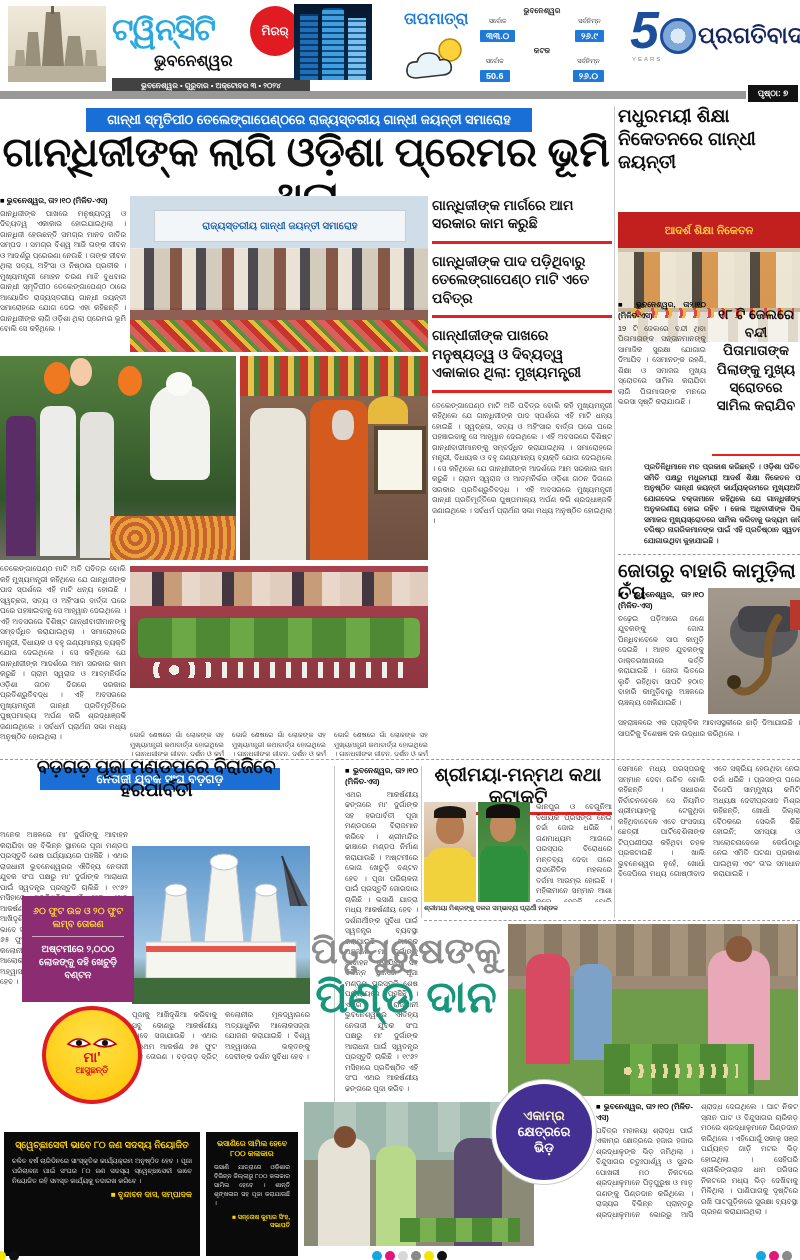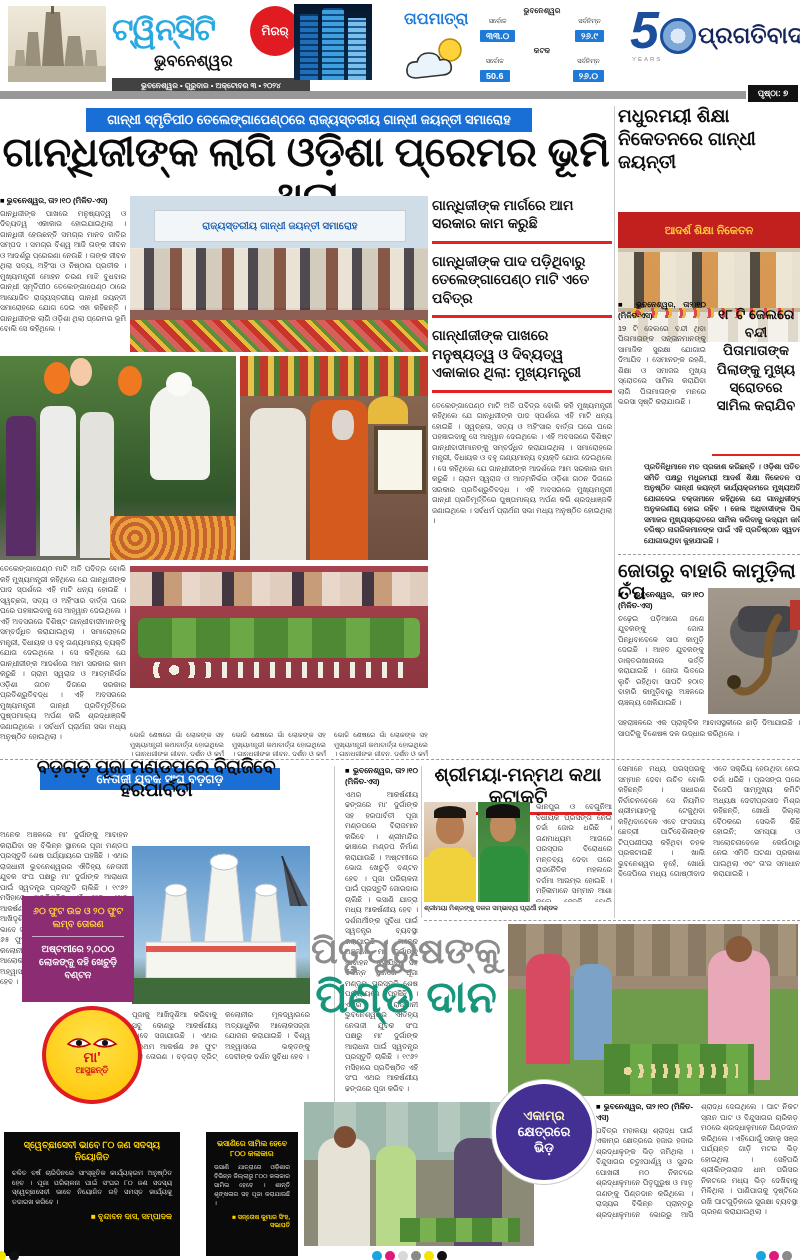--- a/index.html
+++ b/index.html
@@ -281,21 +281,21 @@
 
   <div class="abs body-text" style="left:345px;top:766px;width:73px;height:360px;">
     <span class="byline">■ ଭୁବନେଶ୍ୱର, ତା୨।୧୦ (ମିଳିତ-ଏସ)</span>
     <span>ଏଥର ଆକର୍ଷଣୀୟ ଢଙ୍ଗରେ ମା' ଦୁର୍ଗାଙ୍କ ସହ ହରପାର୍ବତୀ ପୂଜା ମଣ୍ଡପରେ ବିରାଜମାନ କରିବେ । ଶ୍ରୀମନ୍ଦିର ଢାଞ୍ଚାରେ ମଣ୍ଡପ ନିର୍ମାଣ କରାଯାଉଛି । ଅଷ୍ଟମୀରେ ଭୋଗ ଖେଚୁଡ଼ି ବଣ୍ଟନ ହେବ । ପୂଜା ପରିଚାଳନା ପାଇଁ ପ୍ରସ୍ତୁତି ଜୋରଦାର ଚାଲିଛି । ଭସାଣି ଯାତ୍ରା ମଧ୍ୟ ଆକର୍ଷଣୀୟ ହେବ । ଦର୍ଶନାର୍ଥୀଙ୍କ ସୁବିଧା ପାଇଁ ସ୍ୱତନ୍ତ୍ର ବ୍ୟବସ୍ଥା କରାଯାଇଛି ।</span>
     <span>ଅନେକ ଅଞ୍ଚଳରେ ମା' ଦୁର୍ଗାଙ୍କୁ ଆବାହନ କରାଯିବା ସହ ବିଭିନ୍ନ ସ୍ଥାନରେ ପୂଜା ମଣ୍ଡପ ପ୍ରସ୍ତୁତି ଶେଷ ପର୍ଯ୍ୟାୟରେ ପହଞ୍ଚିଛି । ଏଥର ରାଜଧାନୀ ଭୁବନେଶ୍ୱରର ଐତିହ୍ୟ ନେତାଜୀ ଯୁବକ ସଂଘ ପକ୍ଷରୁ ମା' ଦୁର୍ଗାଙ୍କ ଆରାଧନା ପାଇଁ ସ୍ୱତନ୍ତ୍ର ପ୍ରସ୍ତୁତି ଚାଲିଛି । ୧୯୬୨ ମସିହାରେ ପ୍ରତିଷ୍ଠିତ ଏହି ସଂଘ ଏଥର ଆକର୍ଷଣୀୟ ଢଙ୍ଗରେ ପୂଜା କରିବ ।</span>
   </div>
 
   <div class="vline abs" style="left:334px;top:766px;height:360px;"></div>
   <div class="vline abs" style="left:421px;top:766px;height:152px;"></div>
 
-  <div class="blackbox abs" style="left:4px;top:1132px;width:176px;height:124px;">
+  <div class="blackbox abs" style="left:4px;top:1132px;width:196px;height:124px;">
     <div class="bb-head" style="font-size:9.5px;">ସ୍ୱେଚ୍ଛାସେବୀ ଭାବେ ୮୦ ଜଣ ସଦସ୍ୟ ନିୟୋଜିତ</div>
     <div class="bb-body">ଚଳିତ ବର୍ଷ ଚାରିଦିନରେ ସାଂସ୍କୃତିକ କାର୍ଯ୍ୟକ୍ରମ ଅନୁଷ୍ଠିତ ହେବ । ପୂଜା ପରିଚାଳନା ପାଇଁ ସଂଘର ୮୦ ଜଣ ସଦସ୍ୟ ସ୍ୱେଚ୍ଛାସେବୀ ଭାବେ ନିୟୋଜିତ ରହି ସମସ୍ତ କାର୍ଯ୍ୟକୁ ତଦାରଖ କରିବେ ।</div>
     <div class="bb-sig" style="font-size:8px;">■ ବୃନ୍ଦାବନ ଦାସ, ସମ୍ପାଦକ</div>
   </div>
   <div class="blackbox abs" style="left:206px;top:1132px;width:92px;height:124px;">
     <div class="bb-head" style="font-size:7.8px;">ଭସାଣିରେ ସାମିଲ ହେବେ ୮୦୦ କଳାକାର</div>
     <div class="bb-body" style="font-size:6.2px;">ଭସାଣି ଯାତ୍ରାରେ ଓଡ଼ିଶାର ବିଭିନ୍ନ ଜିଲ୍ଲାରୁ ୮୦୦ କଳାକାର ସାମିଲ ହେବେ । ଶାନ୍ତି ଶୃଙ୍ଖଳାର ସହ ପୂଜା କରାଯାଉଛି ।</div>
     <div class="bb-sig" style="font-size:6.4px;">■ ସନ୍ତୋଷ କୁମାର ସିଂହ, ସଭାପତି</div>
   </div>
 

